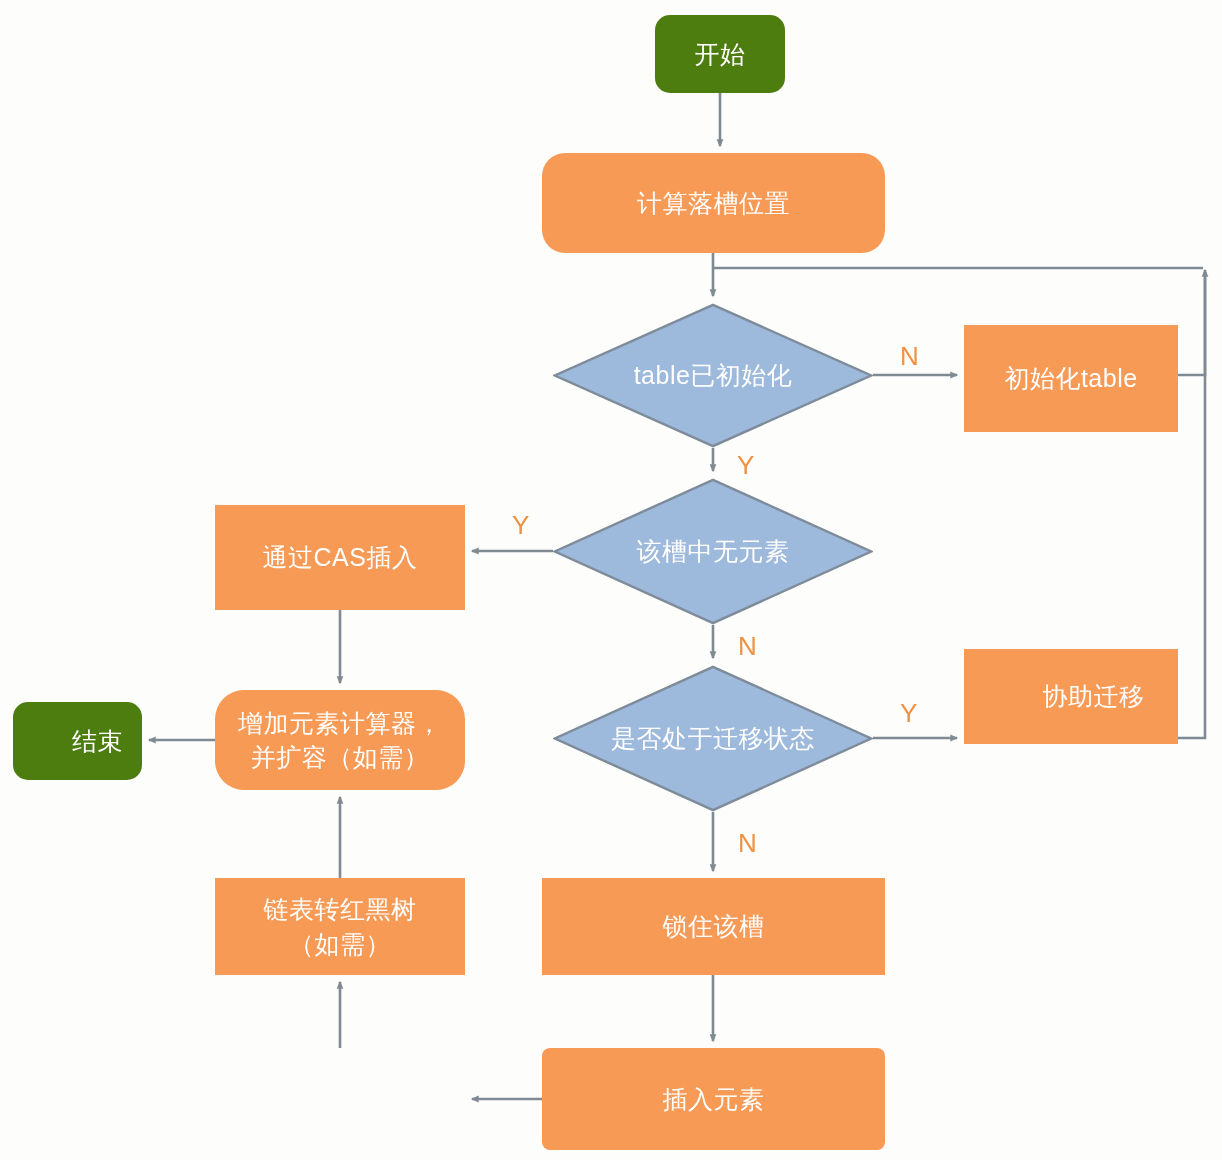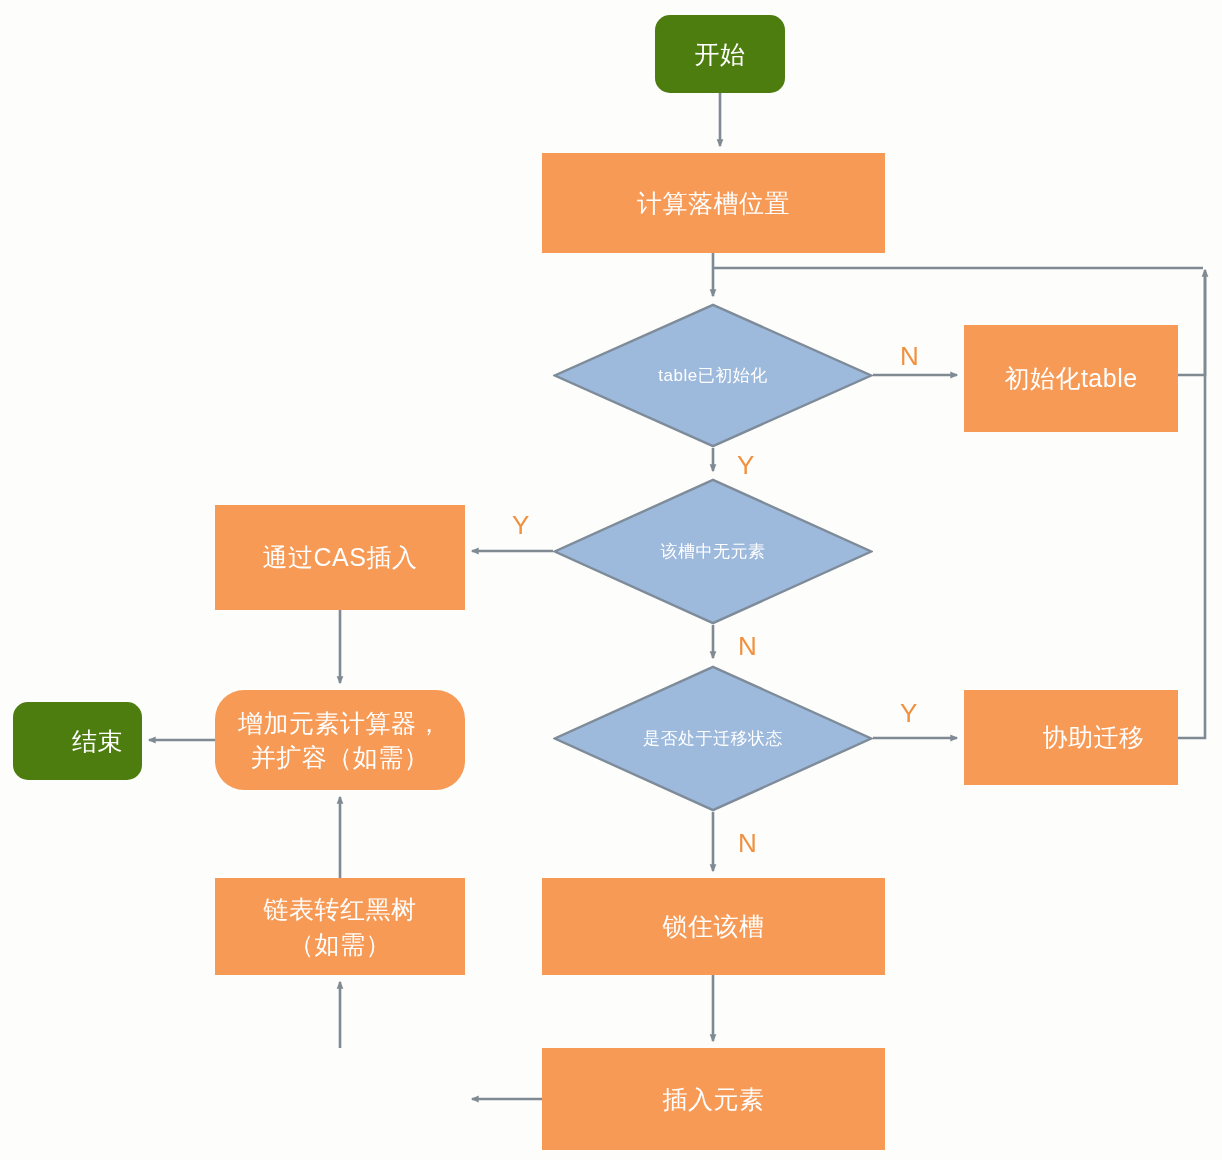--- a/index.html
+++ b/index.html
@@ -38,21 +38,21 @@
   .node.process {
     background: #F79A56;
     font-size: 25px;
   }
   .node.terminator {
     background: #4d7c0f;
     border-radius: 15px;
     font-size: 25px;
   }
   .node.decision {
-    font-size: 17px;
+    font-size: 25px;
     background: transparent;
   }
   .node.decision .dshape {
     position: absolute;
     left: 0; top: 0;
     width: 100%; height: 100%;
   }
   .node.decision .dlabel {
     position: relative;
     z-index: 2;
@@ -111,21 +111,21 @@
       <path d="M340,1048 L340,982" marker-end="url(#ah)"></path>
 
       <path d="M340,878 L340,797" marker-end="url(#ah)"></path>
     </g>
   </svg>
 
   <div class="node terminator" style="left:655px; top:15px; width:130px; height:78px;">
     <span>开始</span>
   </div>
 
-  <div class="node process" style="left:542px; top:153px; width:343px; height:100px;">
+  <div class="node process" style="left:542px; top:153px; width:343px; height:100px;border-radius:23px;">
     <span>计算落槽位置</span>
   </div>
 
   <div class="node decision" style="left:553px; top:303px; width:320px; height:145px;">
     <svg class="dshape" viewBox="0 0 320 145" preserveAspectRatio="none">
       <polygon points="160,1.8 318.2,72.5 160,143.2 1.8,72.5" fill="#9DB9DC" stroke="#7E8B99" stroke-width="2.4"></polygon>
     </svg>
     <span class="dlabel">table已初始化</span>
   </div>
 
@@ -144,21 +144,21 @@
     <span>通过CAS插入</span>
   </div>
 
   <div class="node decision" style="left:553px; top:665px; width:320px; height:147px;">
     <svg class="dshape" viewBox="0 0 320 147" preserveAspectRatio="none">
       <polygon points="160,1.8 318.2,73.5 160,145.2 1.8,73.5" fill="#9DB9DC" stroke="#7E8B99" stroke-width="2.4"></polygon>
     </svg>
     <span class="dlabel">是否处于迁移状态</span>
   </div>
 
-  <div class="node process" style="left:964px; top:690px; width:214px; height:95px;padding-left:45px;">
+  <div class="node process" style="left:964px; top:649px; width:214px; height:95px;padding-left:45px;">
     <span>协助迁移</span>
   </div>
 
   <div class="node process" style="left:215px; top:690px; width:250px; height:100px;border-radius:29px;">
     <span>增加元素计算器，
 并扩容（如需）</span>
   </div>
 
   <div class="node terminator" style="left:13px; top:702px; width:129px; height:78px;padding-left:40px;">
     <span>结束</span>
@@ -167,21 +167,21 @@
   <div class="node process" style="left:215px; top:878px; width:250px; height:97px;">
     <span>链表转红黑树
 （如需）</span>
   </div>
 
   <div class="node process" style="left:542px; top:878px; width:343px; height:97px;">
     <span>锁住该槽</span>
   </div>
 
 
-  <div class="node process" style="left:542px; top:1048px; width:343px; height:102px;">
+  <div class="node process" style="left:542px; top:1048px; width:343px; height:102px;border-radius:8px;">
     <span>插入元素</span>
   </div>
 
   <div class="edge-label" style="left:900px; top:343px;">N</div>
 
   <div class="edge-label" style="left:737px; top:452px;">Y</div>
 
   <div class="edge-label" style="left:512px; top:512px;">Y</div>
 
   <div class="edge-label" style="left:738px; top:633px;">N</div>

